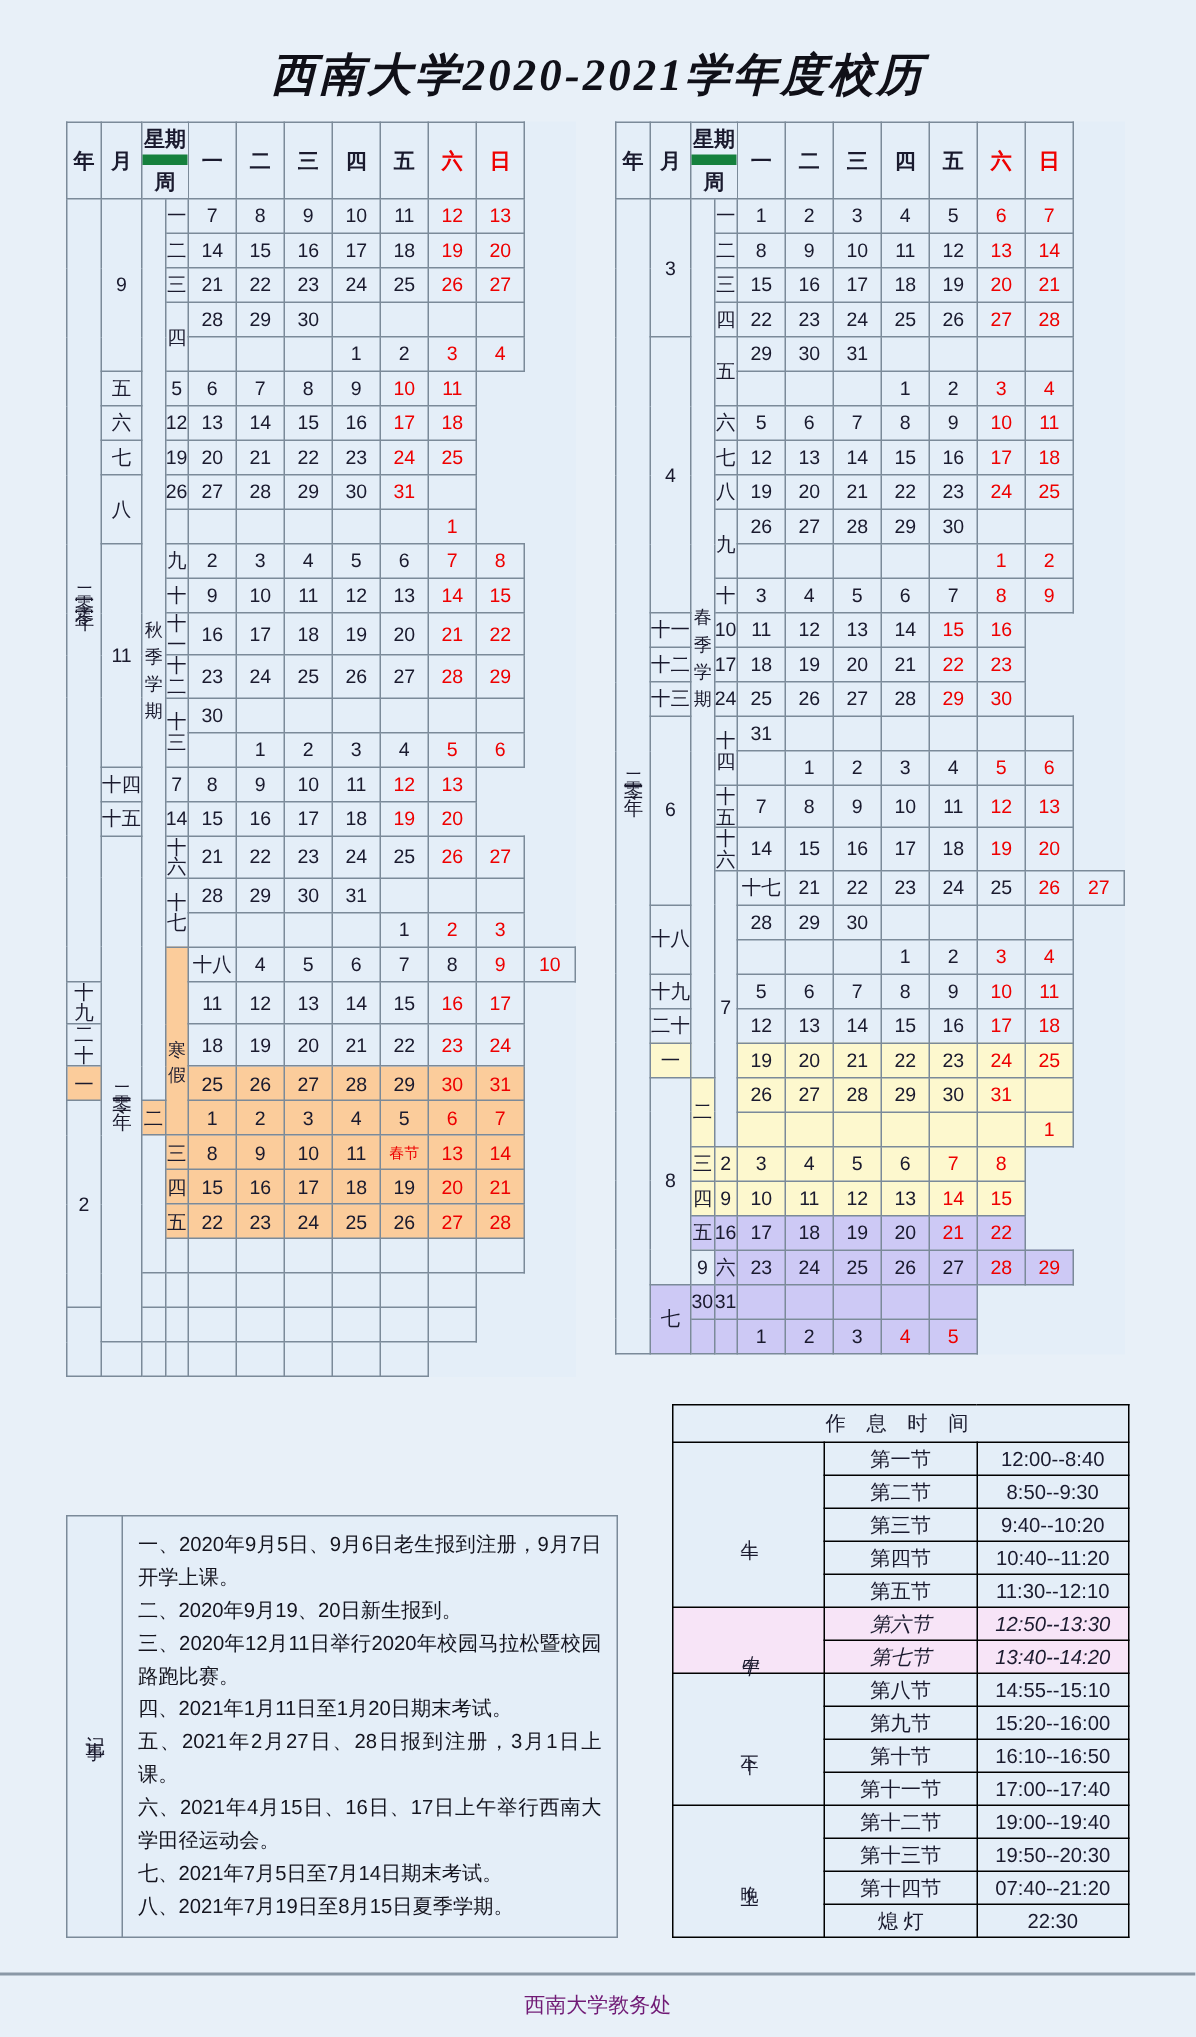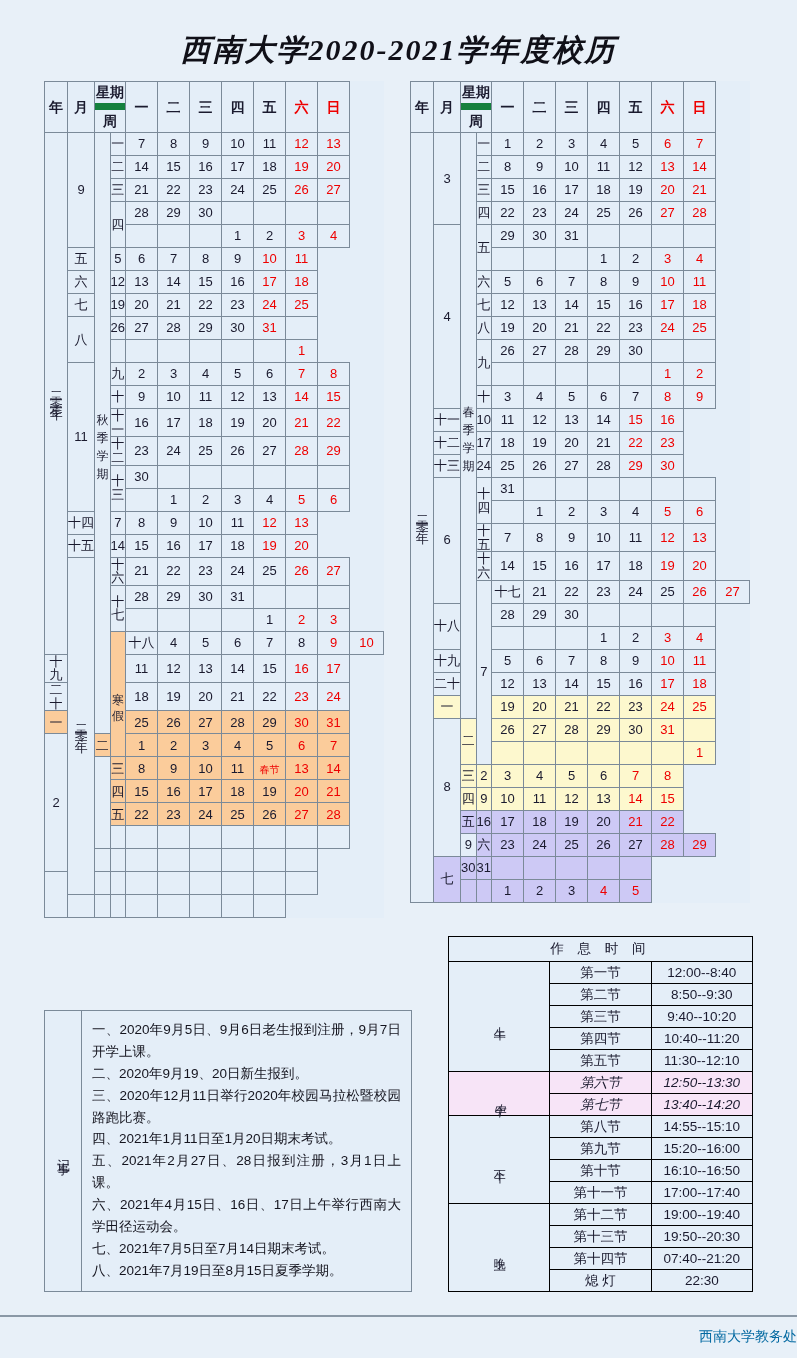--- a/index.html
+++ b/index.html
@@ -126,22 +126,22 @@
   .sched-title{
     font-size:15px;letter-spacing:5px;height:24px !important;
   }
   .sched-per{width:42px;}
   .sched-name{width:86px;}
   .noon{background:#f7e4f7 !important;font-style:italic;}
   .footer{
     position:absolute;
     left:0;right:0;
     bottom:0;
-    text-align:right;
-    color:#0369a1;
+    text-align:center;
+    color:#701a75;
     font-size:14px;
     padding:11px 0 12px 0;
     border-top:2px solid #8a98a6;
   }
 </style>
 </head>
 <body>
 
 <div class="title">西南大学2020-2021学年度校历</div>
 

